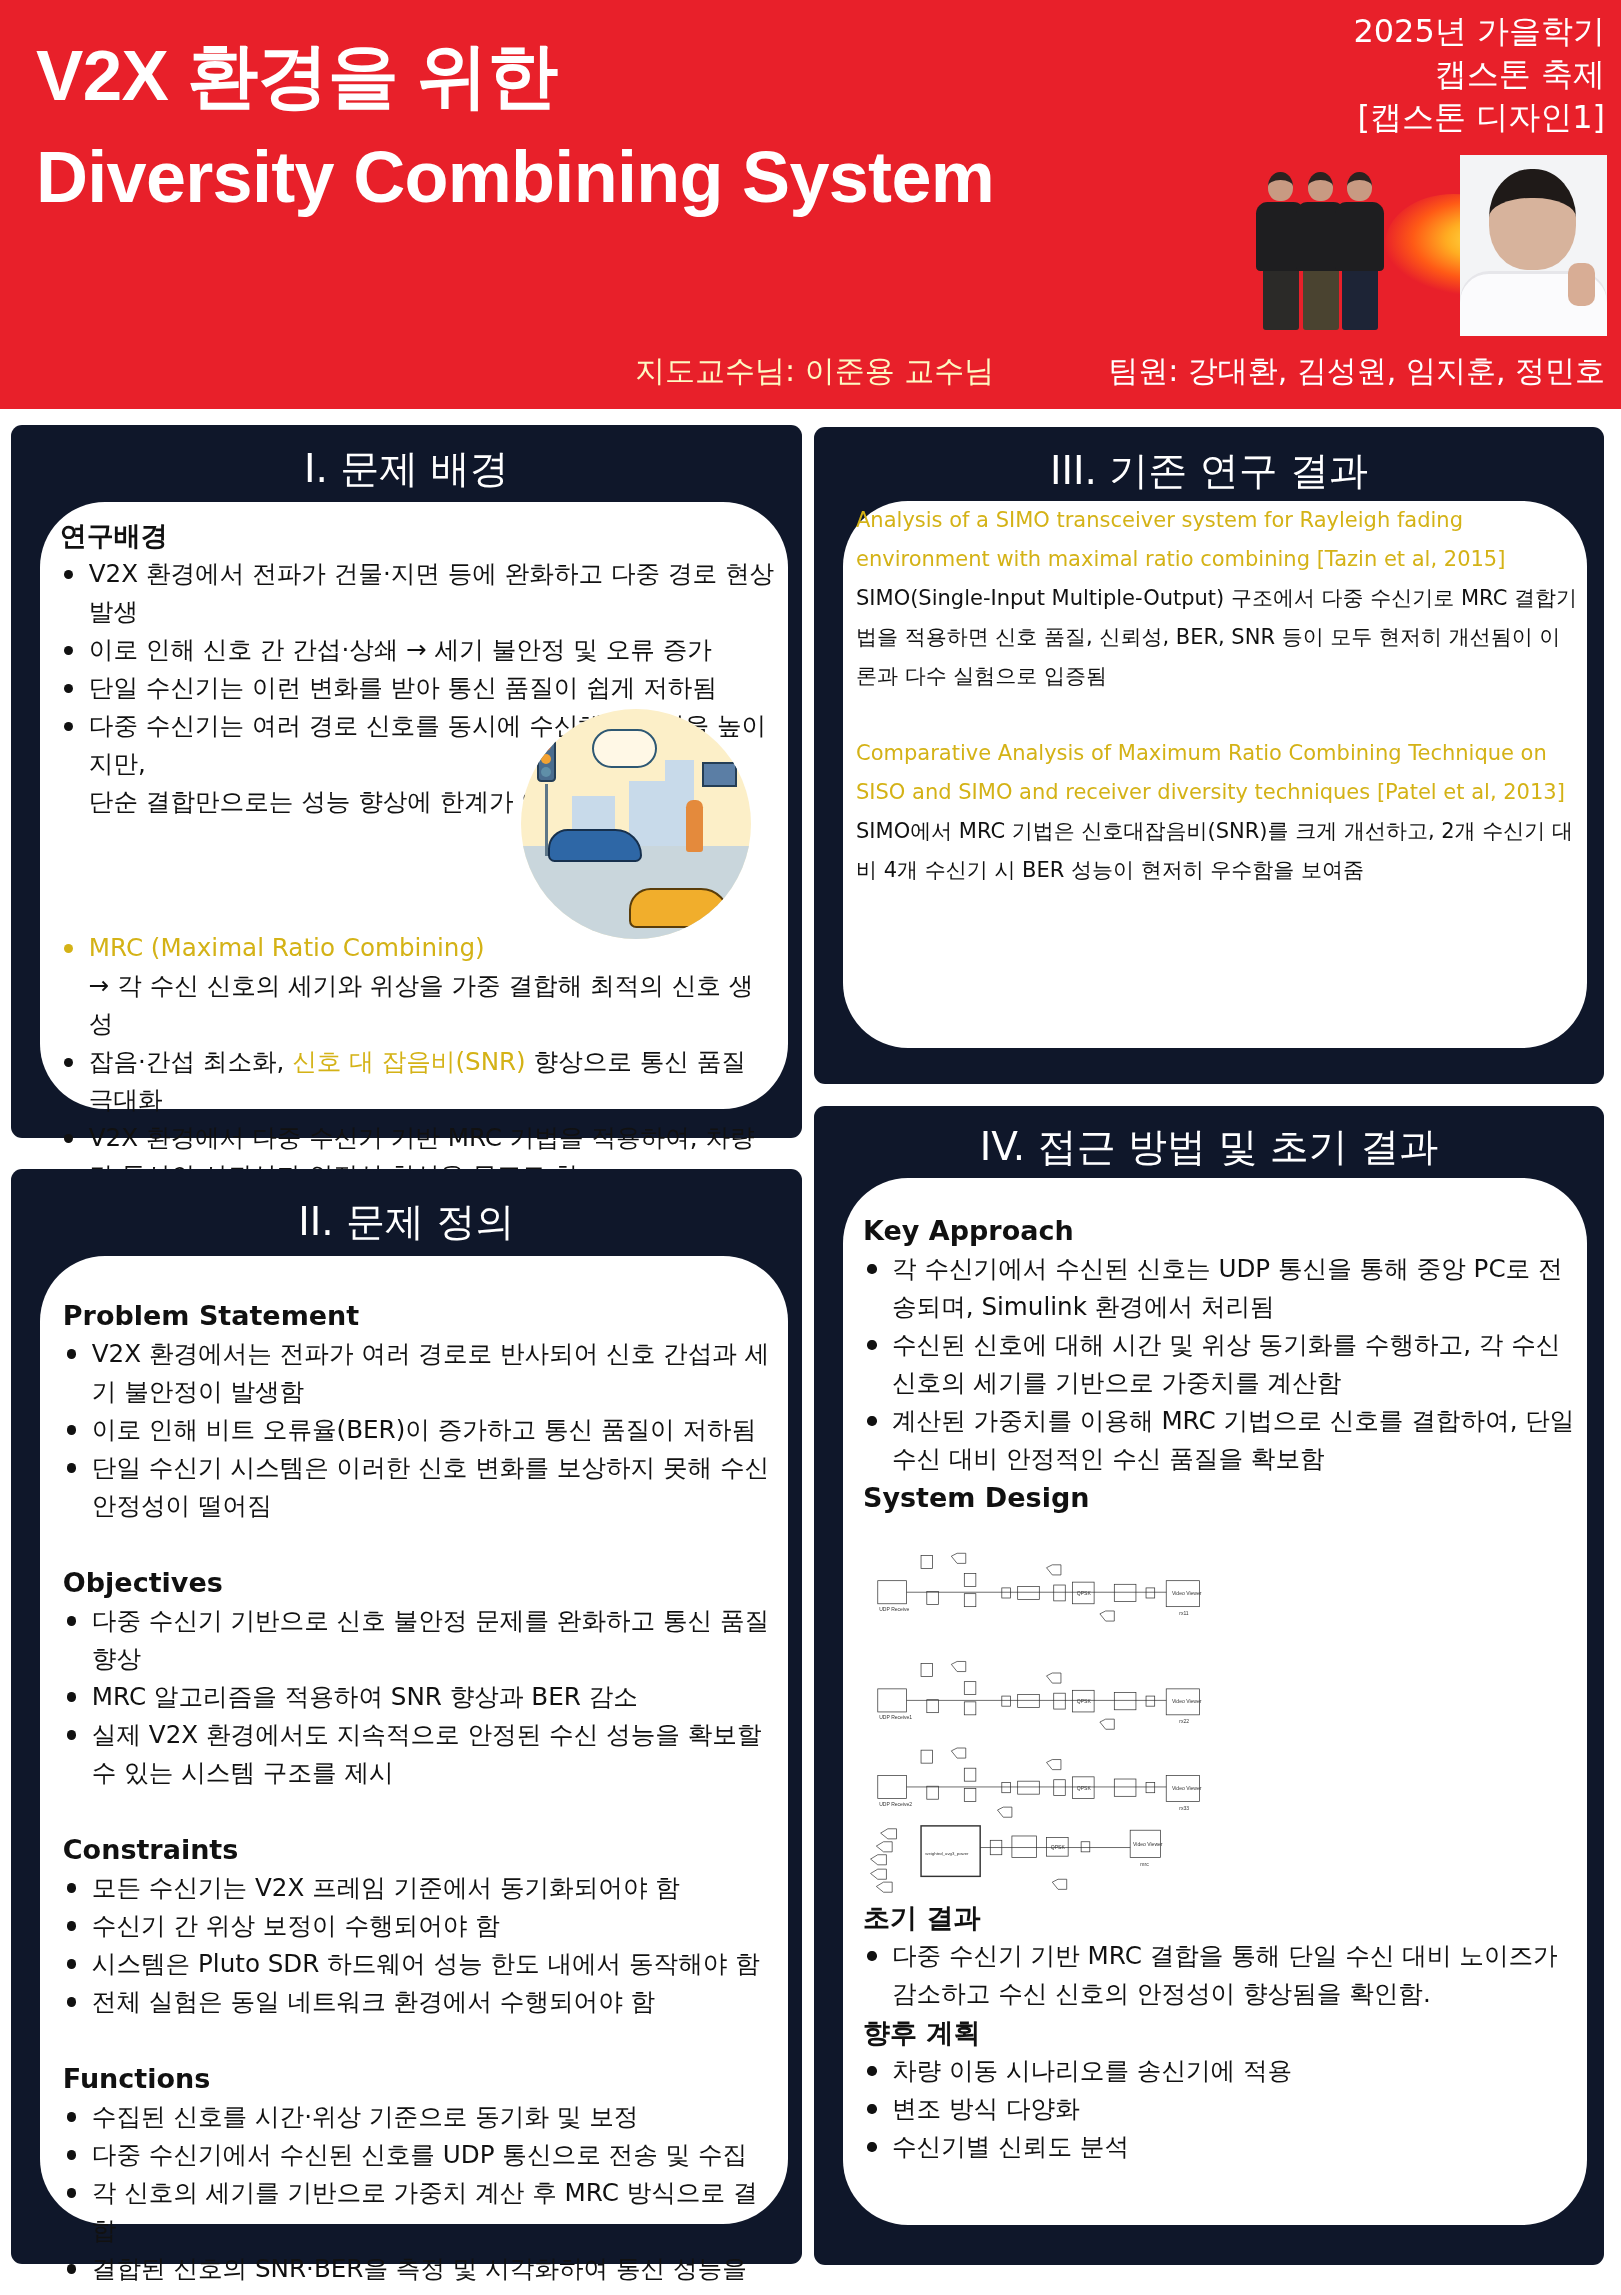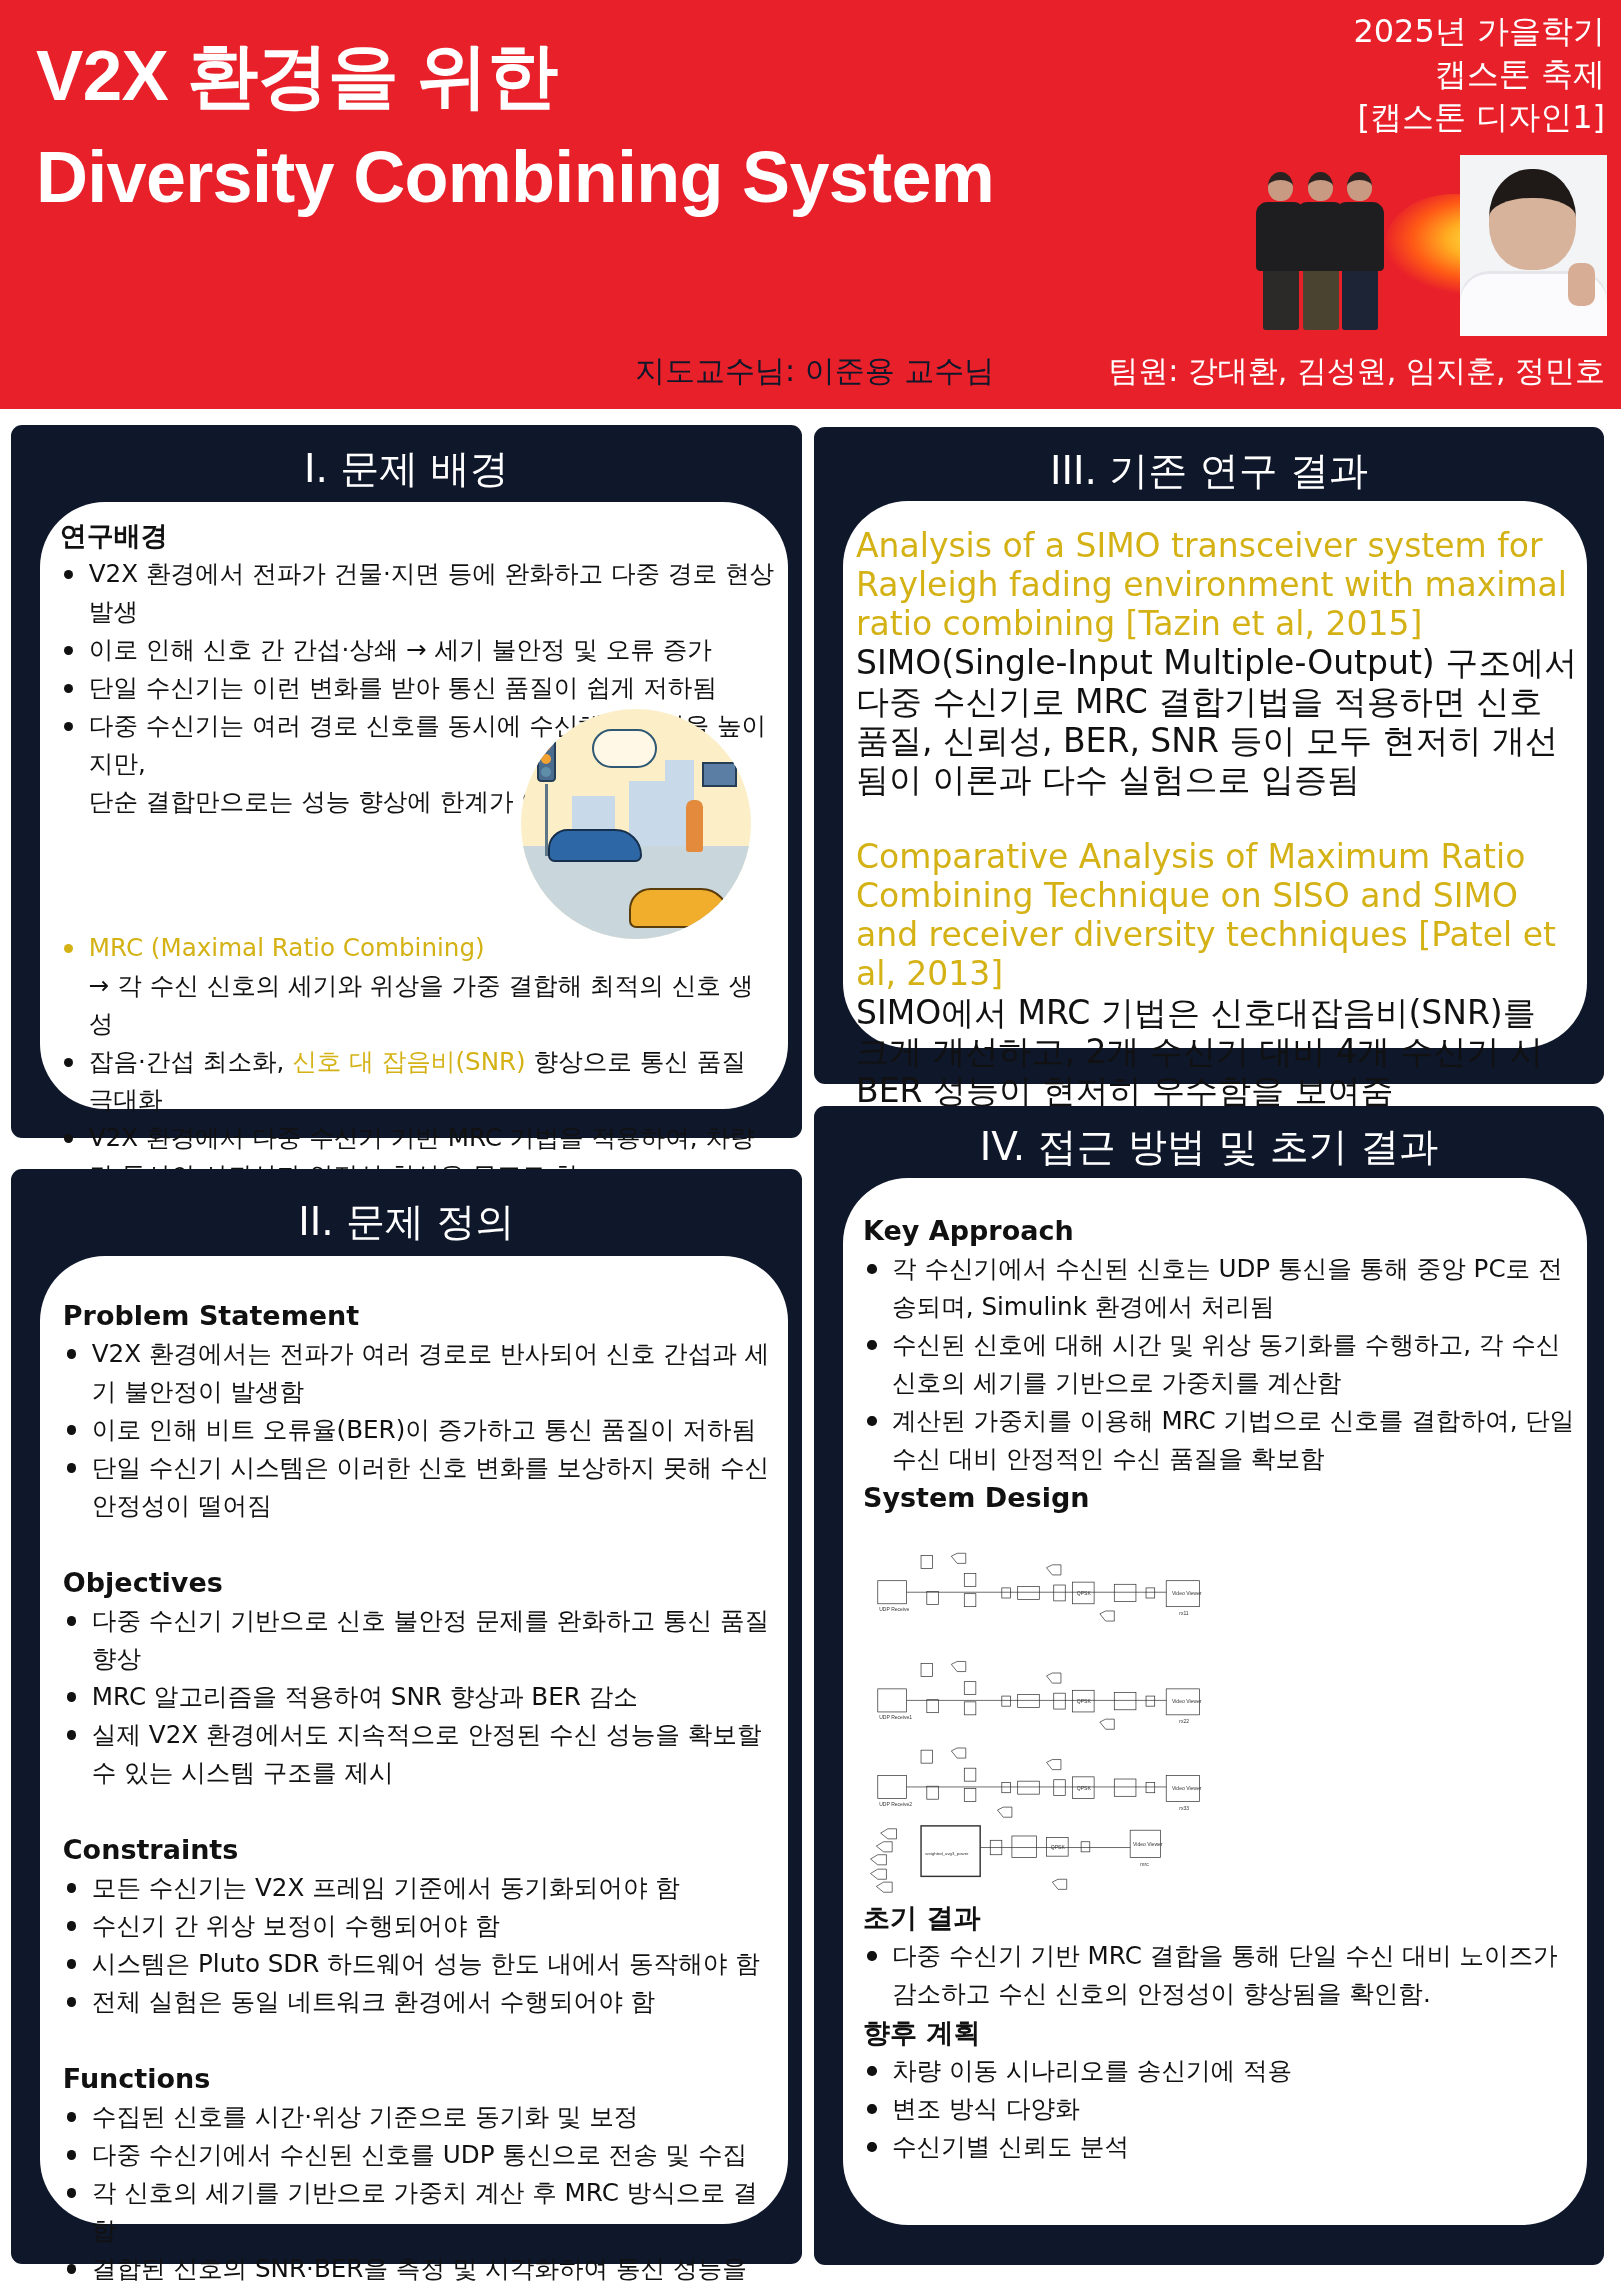--- a/index.html
+++ b/index.html
@@ -5,21 +5,21 @@
   * { box-sizing: border-box; margin: 0; padding: 0; }
   html, body { width: 1621px; height: 2295px; background: #ffffff; overflow: hidden; }
   body { position: relative; font-family: "DejaVu Sans", "Liberation Sans", sans-serif; color: #111; }
 
   
   .header { position: absolute; left: 0; top: 0; width: 1621px; height: 409px; background: #e8202a; color: #fff; }
   .title-line { position: absolute; left: 36px; font-family: "Liberation Sans", "DejaVu Sans", sans-serif; font-weight: 700; color: #fff; white-space: nowrap; letter-spacing: -0.7px; }
   .title-1 { top: 29px; font-size: 71px; text-align: center; }
   .title-2 { top: 136px; font-size: 72px; }
   .meta { position: absolute; right: 16px; top: 10px; text-align: right; font-size: 32px; line-height: 43px; color: #fff; }
-  .advisor { position: absolute; left: 635px; top: 351px; font-size: 30px; color: #0f172a; white-space: nowrap; }
+  .advisor { position: absolute; left: 635px; top: 351px; font-size: 30px; color: #fef9c3; white-space: nowrap; }
   .team { position: absolute; right: 16px; top: 351px; font-size: 30px; color: #fff; white-space: nowrap; }
 
   
   .photo-group { position: absolute; left: 1256px; top: 170px; width: 195px; height: 160px; }
   .person { position: absolute; bottom: 0; width: 49px; }
   .person .head { width: 24.6px; height: 29px; border-radius: 50% 50% 45% 45%; background: #c89a82; margin: 0 auto; border-top: 8.7px solid #2a2220; }
   .person .jacket { width: 49px; height: 69px; background: #1e1e20; border-radius: 11.6px 11.6px 4.3px 4.3px; margin-top: 1.4px; }
   .person .pants { width: 36px; height: 59px; margin: 0 auto; background: #2b2a28; border-radius: 0 0 2.9px 2.9px; }
   .fire { position: absolute; left: 1385px; top: 194px; width: 137px; height: 101px;
           background: radial-gradient(ellipse at 70% 45%, #ffe14a 0%, #ffae22 25%, #ff5a16 50%, rgba(255,255,255,0.0) 72%);
@@ -70,21 +70,21 @@
   .illus .pole { position: absolute; left: 24px; top: 75px; width: 3.6px; height: 72px; background: #5d7688; }
   .illus .car1 { position: absolute; left: 27.4px; top: 120px; width: 94px; height: 33px; background: #2e67a6; border-radius: 21.7px 29px 7.2px 7.2px; border: 2.2px solid #16304e; }
   .illus .car2 { position: absolute; left: 108px; top: 179px; width: 101px; height: 40px; background: #f1ae2c; border-radius: 21.7px 29px 7.2px 7.2px; border: 2.2px solid #5a3d0a; }
   .illus .ped { position: absolute; left: 165px; top: 91px; width: 17.3px; height: 52px; background: #e48a3c; border-radius: 7.2px 7.2px 2.9px 2.9px; }
   .illus .sign { position: absolute; left: 181px; top: 53px; width: 35px; height: 24.6px; background: #5b7ea5; border: 2.2px solid #253e55; }
 
   
   .p2 .content { left: 23px; top: 40px; width: 715px; }
 
   
-  .p3 .content { left: 13px; top: 25px; width: 722px; font-size: 33px; line-height: 39px; }
+  .p3 .content { left: 13px; top: 0; width: 722px; font-size: 21px; line-height: 39px; }
 
   
   .p4 .content { left: 20px; top: 33px; width: 722px; }
   .diagram { position: relative; width: 693px; height: 375px; margin: 5.8px 0 0 0; }
   .diagram svg { width: 100%; height: 100%; }
 </style>
 </head>
 <body>
 
 <div class="header">

